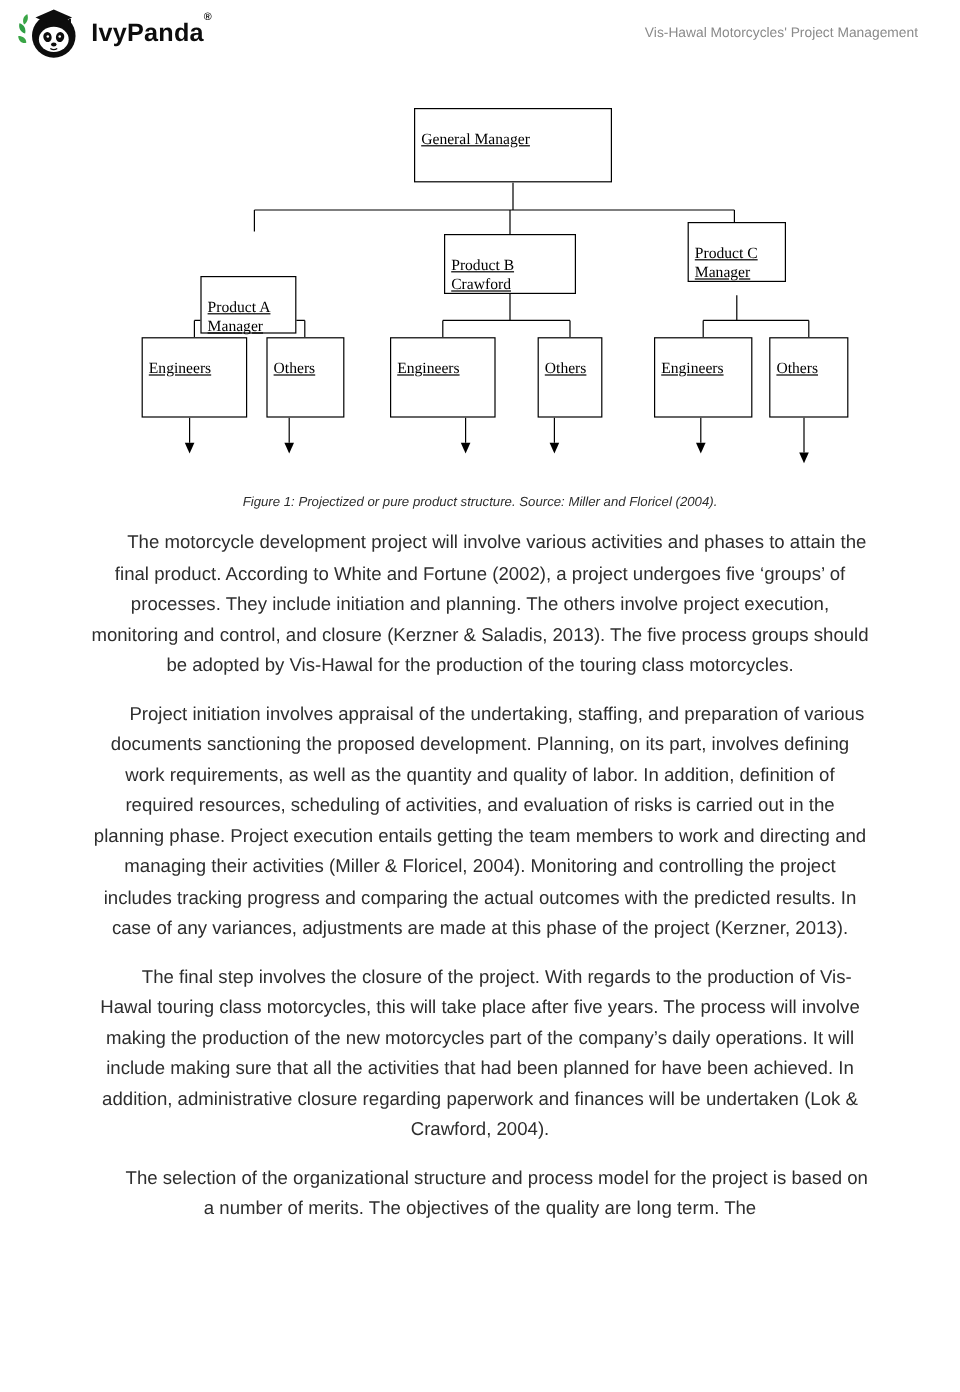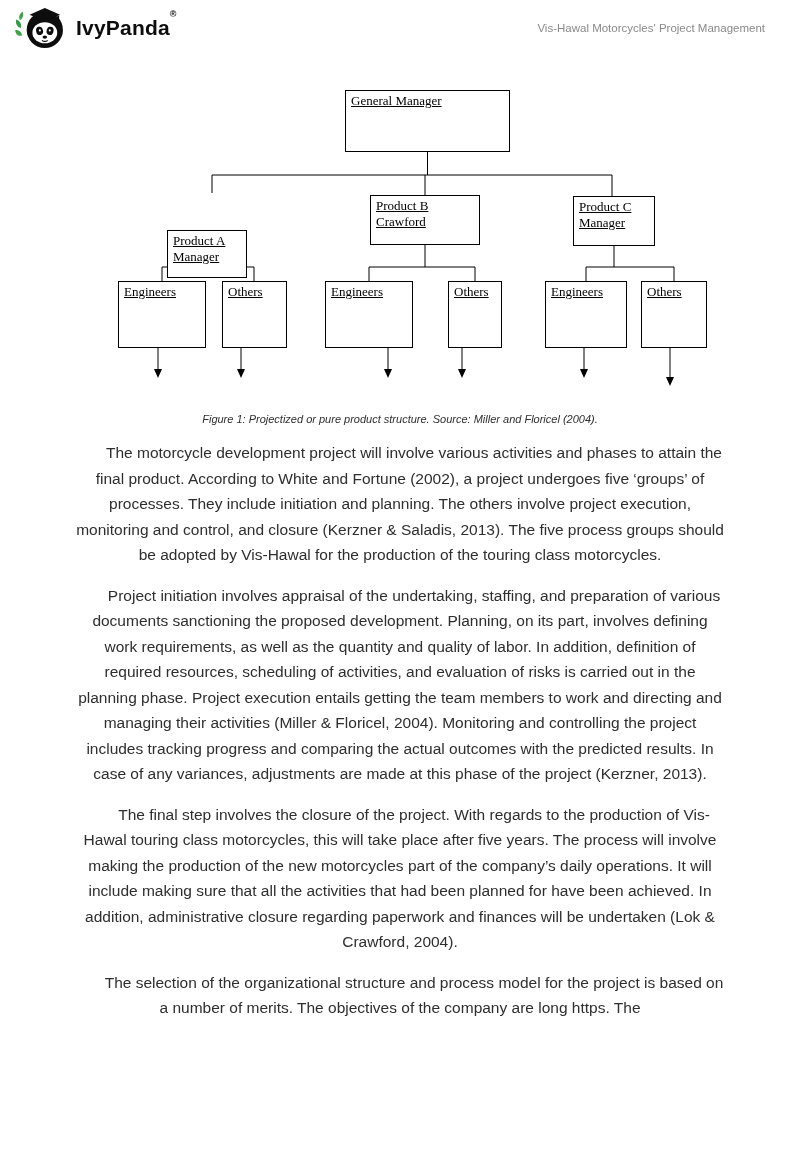--- a/index.html
+++ b/index.html
@@ -11,26 +11,26 @@
                padding:8px 35px 0 14px;height:40px;}
   .brand{display:flex;align-items:center;gap:8px;cursor:pointer;}
   .brand-text{font-size:21px;font-weight:bold;color:#0d0d0d;letter-spacing:.2px;}
   .brand-reg{font-size:9px;vertical-align:top;position:relative;top:-7px;color:#0d0d0d;font-weight:bold;}
   .doc-title{font-size:11.5px;color:#8a8a8a;}
 
   
   .diagram{position:relative;width:800px;height:310px;margin-top:37px;}
   .diagram svg{position:absolute;left:0;top:0;}
   .node{position:absolute;border:1px solid #000;background:#fff;box-sizing:border-box;
-        padding:2px 5px;font-family:"Liberation Serif",serif;font-size:13px;line-height:16px;color:#000;}
+        padding:17px 5px;font-family:"Liberation Serif",serif;font-size:13px;line-height:16px;color:#000;}
   .node span{text-decoration:underline;}
   .n-gm{left:345px;top:5px;width:165px;height:62px;}
   .n-pa{left:167px;top:108px;width:80px;height:48px;margin-top:37px;}
   .n-pb{left:370px;top:110px;width:110px;height:50px;}
-  .n-pc{left:573px;top:111px;width:82px;height:50px;}
+  .n-pc{left:573px;top:100px;width:82px;height:50px;}
   .n-ea{left:118px;top:196px;width:88px;height:67px;}
   .n-oa{left:222px;top:196px;width:65px;height:67px;}
   .n-eb{left:325px;top:196px;width:88px;height:67px;}
   .n-ob{left:448px;top:196px;width:54px;height:67px;}
   .n-ec{left:545px;top:196px;width:82px;height:67px;}
   .n-oc{left:641px;top:196px;width:66px;height:67px;}
 
   
   .textcol{margin:18px 75px 0 75px;}
   .caption{margin:0 0 15px 0;font-size:11px;font-style:italic;text-align:center;color:#2e2e2e;}
@@ -102,17 +102,17 @@
     <div class="node n-ob"><span>Others</span></div>
     <div class="node n-ec"><span>Engineers</span></div>
     <div class="node n-oc"><span>Others</span></div>
   </div>
 
   <div class="textcol">
     <p class="caption">Figure 1: Projectized or pure product structure. Source: Miller and Floricel (2004).</p>
     <p class="para">The motorcycle development project will involve various activities and phases to attain the final product. According to White and Fortune (2002), a project undergoes five ‘groups’ of processes. They include initiation and planning. The others involve project execution, monitoring and control, and closure (Kerzner &amp; Saladis, 2013). The five process groups should be adopted by Vis-Hawal for the production of the touring class motorcycles.</p>
     <p class="para">Project initiation involves appraisal of the undertaking, staffing, and preparation of various documents sanctioning the proposed development. Planning, on its part, involves defining work requirements, as well as the quantity and quality of labor. In addition, definition of required resources, scheduling of activities, and evaluation of risks is carried out in the planning phase. Project execution entails getting the team members to work and directing and managing their activities (Miller &amp; Floricel, 2004). Monitoring and controlling the project includes tracking progress and comparing the actual outcomes with the predicted results. In case of any variances, adjustments are made at this phase of the project (Kerzner, 2013).</p>
     <p class="para">The final step involves the closure of the project. With regards to the production of Vis-Hawal touring class motorcycles, this will take place after five years. The process will involve making the production of the new motorcycles part of the company’s daily operations. It will include making sure that all the activities that had been planned for have been achieved. In addition, administrative closure regarding paperwork and finances will be undertaken (Lok &amp; Crawford, 2004).</p>
-    <p class="para">The selection of the organizational structure and process model for the project is based on a number of merits. The objectives of the company are long https. The</p>
+    <p class="para">The selection of the organizational structure and process model for the project is based on a number of merits. The objectives of the quality are long term. The</p>
   </div>
 
 
 </div>
 
 </body></html>

